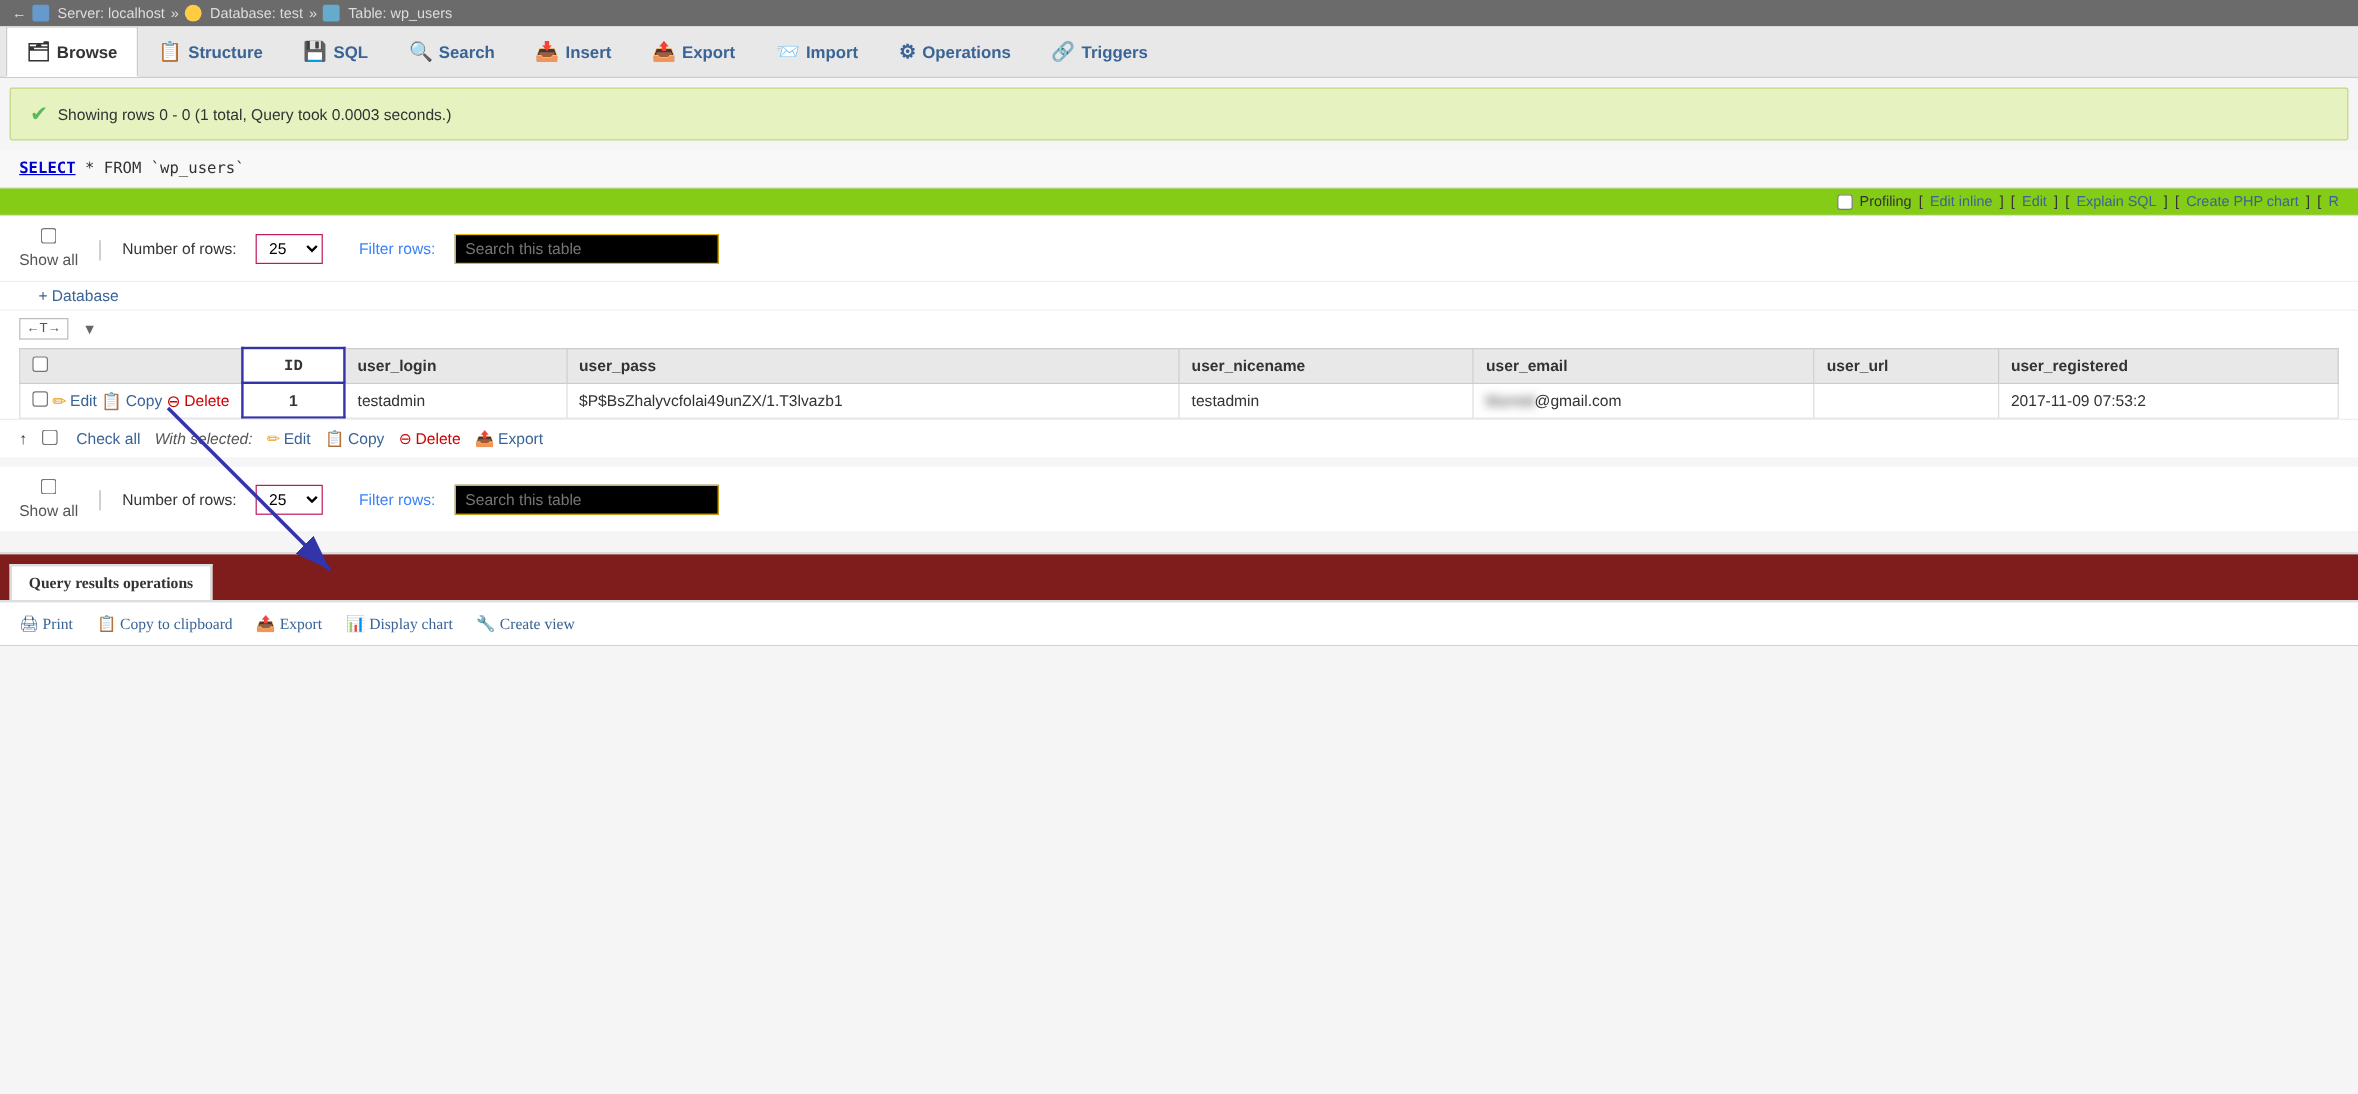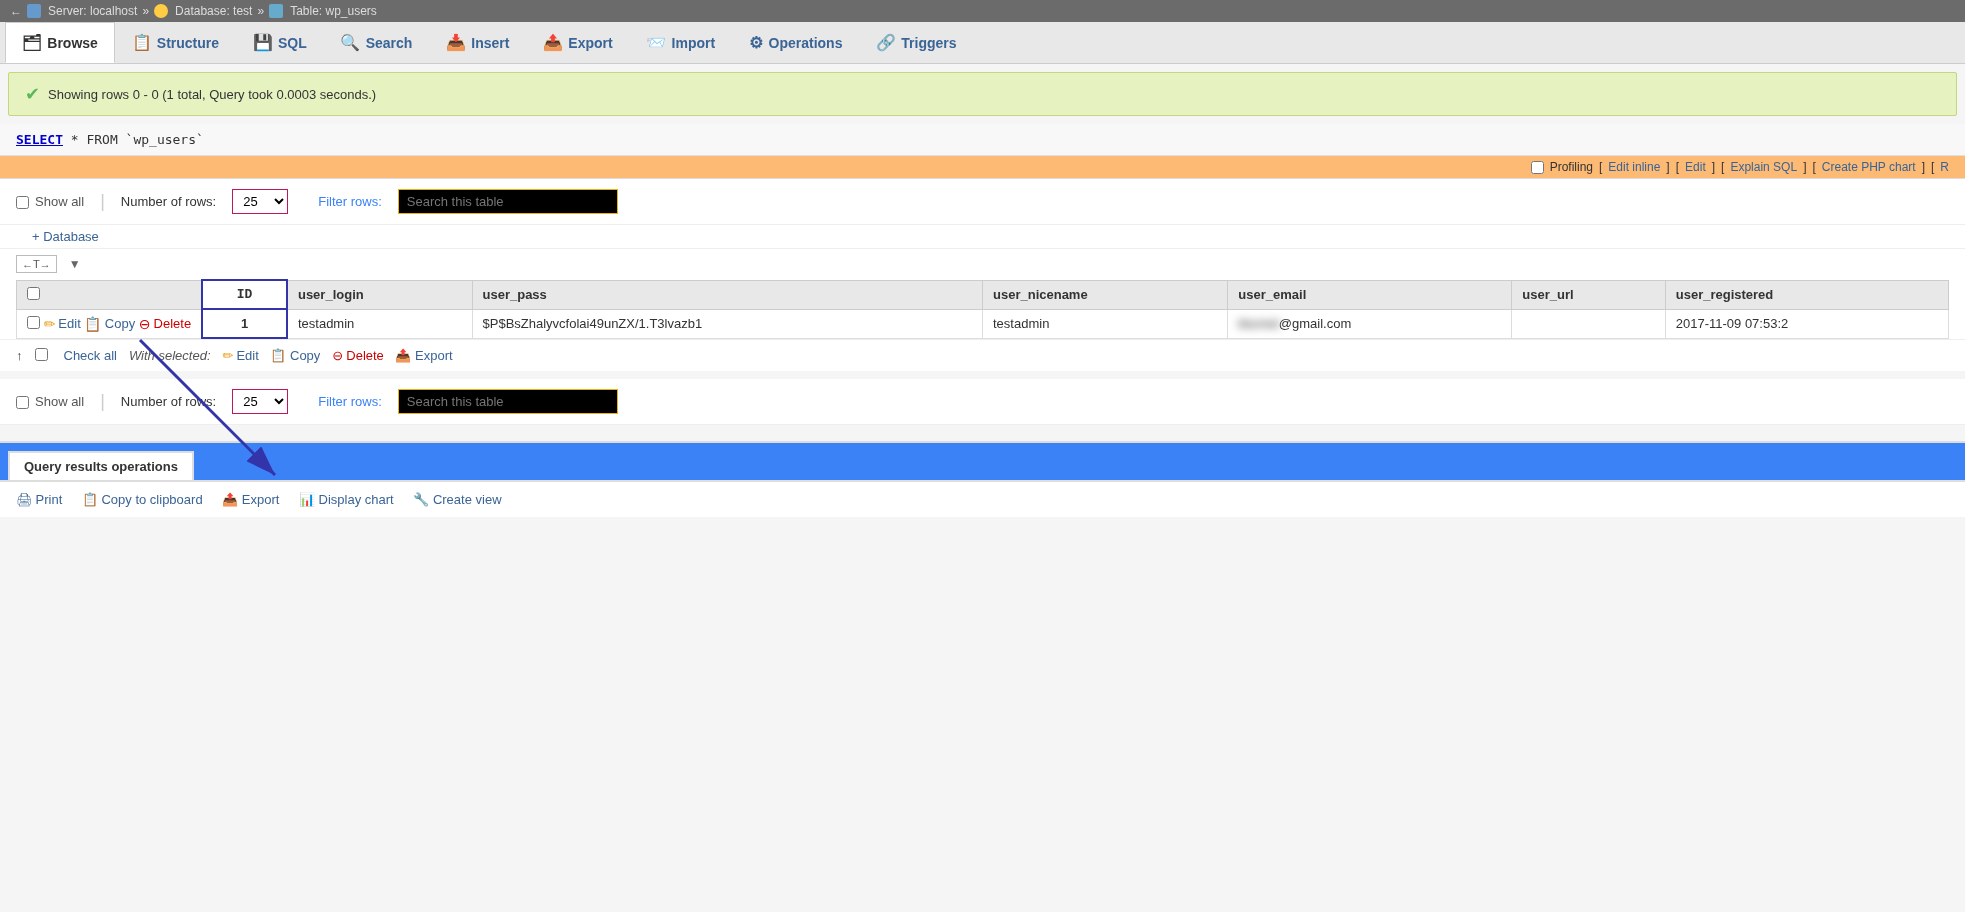--- a/index.html
+++ b/index.html
@@ -69,21 +69,21 @@
 
     
     .controls-row {
       display: flex;
       align-items: center;
       gap: 16px;
       padding: 10px 16px;
       background: #fff;
       border-bottom: 1px solid #eee;
     }
-    .controls-row label { display: flex; align-items: flex-end; gap: 6px; color: #555; }
+    .controls-row label { display: flex; align-items: center; gap: 6px; color: #555; flex-direction: column; }
     .controls-separator { color: #ccc; font-size: 18px; }
     .rows-select {
       border: 1px solid #be185d;
       background: #fff;
       padding: 3px 6px;
       font-size: 13px;
       cursor: pointer;
     }
     .filter-label { color: #3b82f6; margin-left: 14px; }
     .filter-input {
@@ -160,22 +160,23 @@
       background: #fff;
       border-top: 1px solid #eee;
       font-size: 13px;
     }
     .with-selected-text { font-style: italic; color: #555; }
     .check-all-label { display: flex; align-items: flex-start; gap: 16px; color: #3a6496; cursor: pointer; }
 
     
     .query-ops-section {
       margin: 16px 0 0 0;
-      background: #3b82f6;
+      background: #7f1d1d;
       border-top: 2px solid #ddd;
+      font-family: Liberation Serif, serif;
     }
     .query-ops-tab {
       display: inline-block;
       background: #fff;
       border: 2px solid #ddd;
       border-bottom: none;
       padding: 6px 14px;
       font-weight: bold;
       font-size: 13px;
       margin-left: 8px;
@@ -206,21 +207,21 @@
     .bc-db { background: #ffcc44; border-radius: 50%; }
     .bc-table { background: #66aacc; }
 
     
     .profiling-row {
       display: flex;
       align-items: center;
       gap: 6px;
       justify-content: flex-end;
       padding: 4px 16px;
-      background: #fdba74;
+      background: #84cc16;
       border-bottom: 1px solid #ddd;
       font-size: 12px;
     }
 
     .blurred-text {
       filter: blur(4px);
       display: inline-block;
     }
   </style>
 </head>

